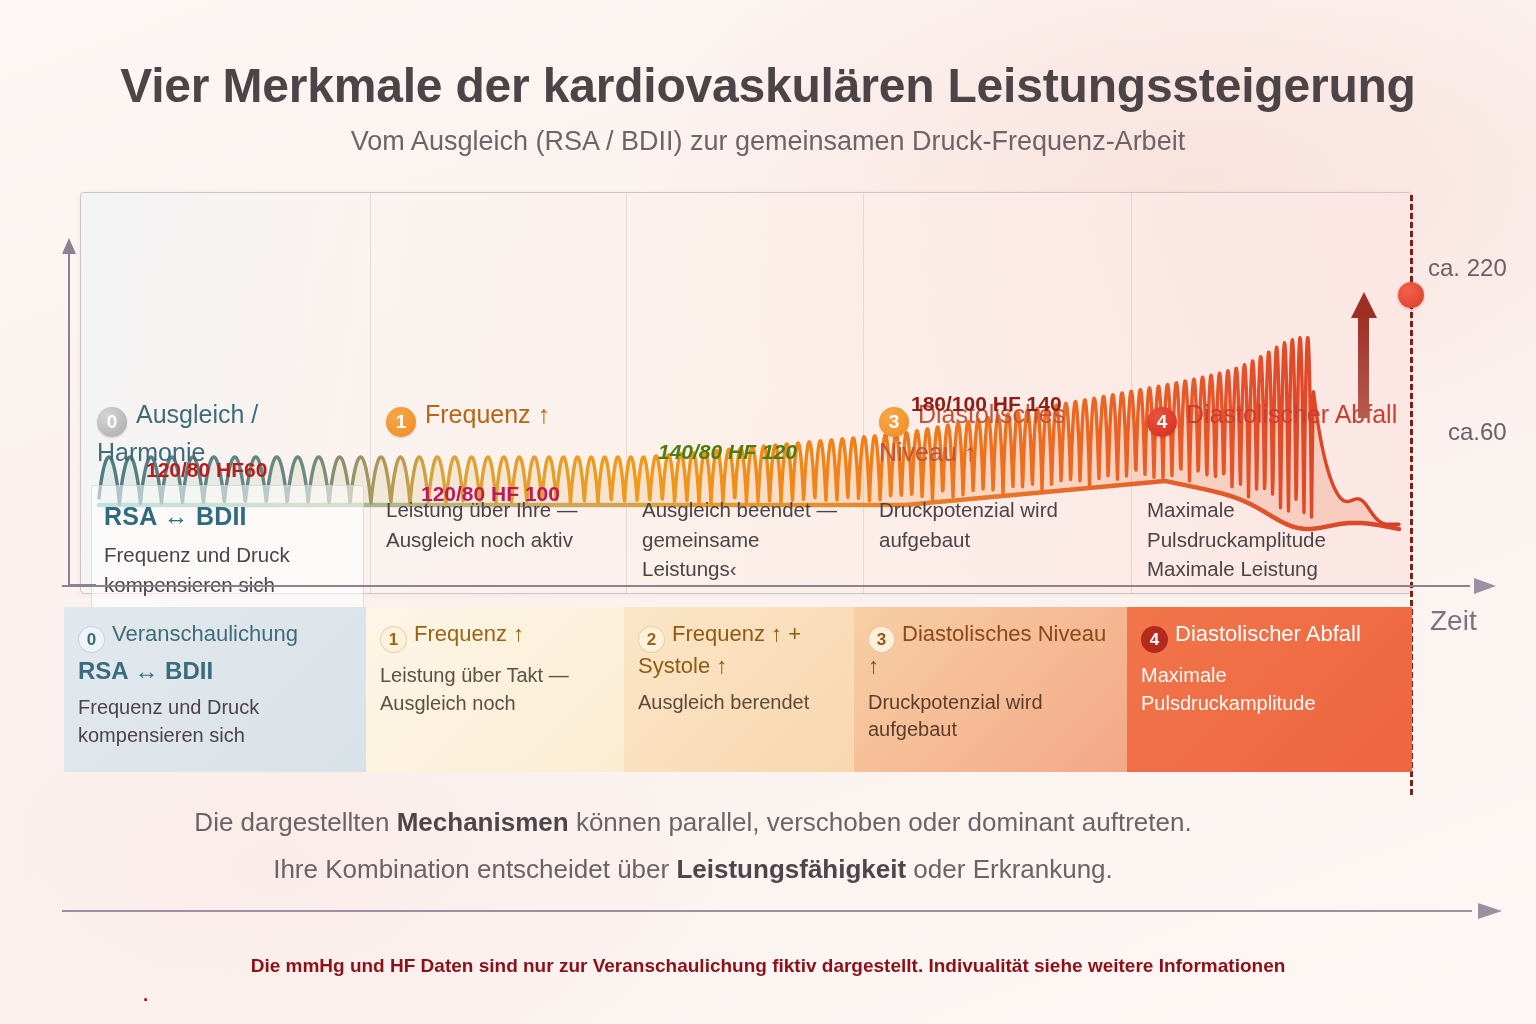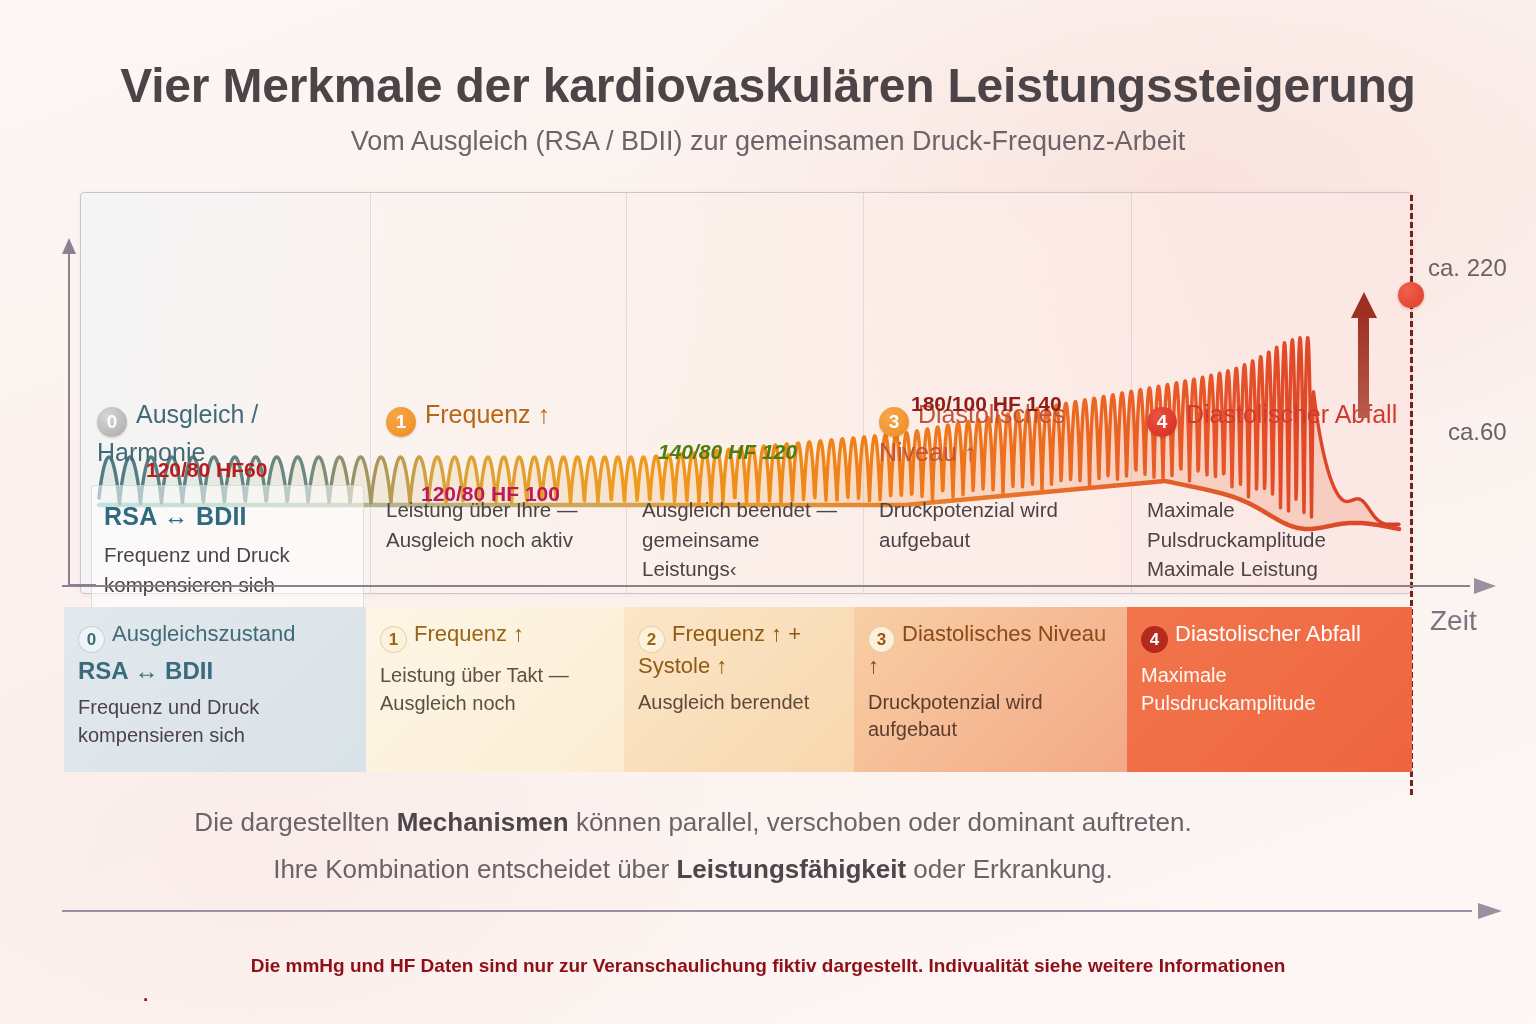--- a/index.html
+++ b/index.html
@@ -258,21 +258,21 @@
     <div class="foot"></div>
 </div>
 <div id="x-axis">
   <div class="shaft"></div>
     <div class="head"></div>
 </div>
 <div id="zeit-label">Zeit</div>
 
 <div id="cards">
   <div class="card c0">
-    <span class="cbadge">0</span><span class="ctitle">Ausgleichszustand</span>
+    <span class="cbadge">0</span><span class="ctitle">Veranschaulichung</span>
     <span class="lead2">RSA ↔ BDII</span>
     <span class="ctext">Frequenz und Druck kompensieren sich</span>
   </div>
   <div class="card c1">
     <span class="cbadge">1</span><span class="ctitle">Frequenz ↑</span>
     <span class="ctext">Leistung über Takt — Ausgleich noch</span>
   </div>
   <div class="card c2">
     <span class="cbadge">2</span><span class="ctitle">Frequenz ↑ + Systole ↑</span>
     <span class="ctext">Ausgleich berendet</span>

